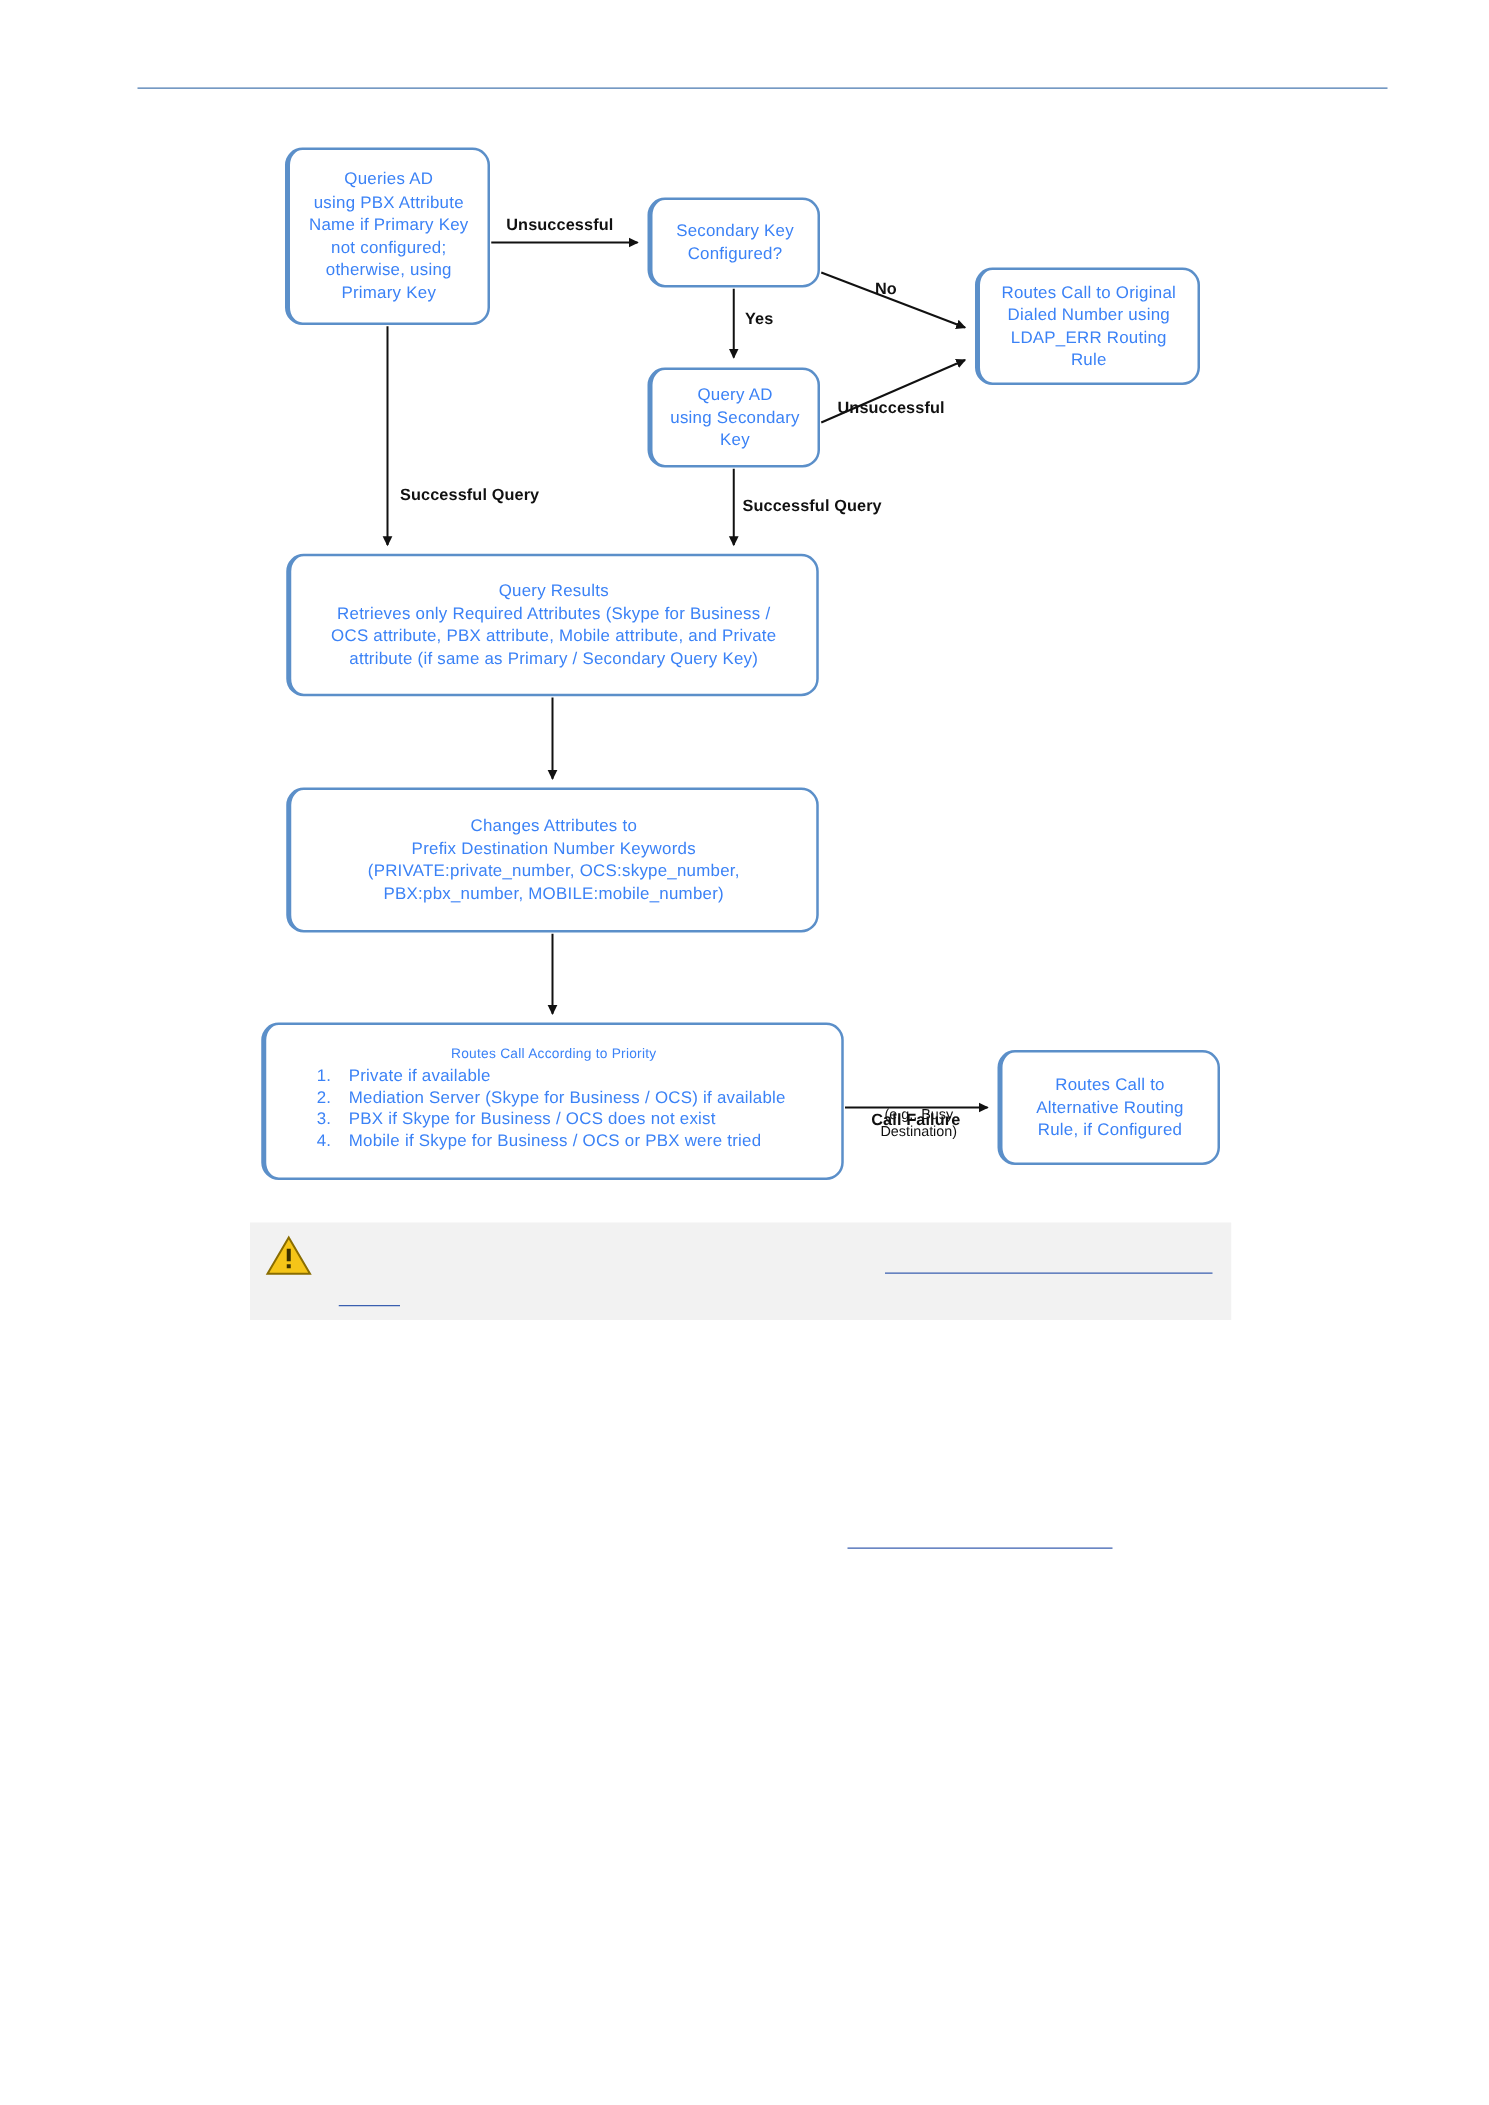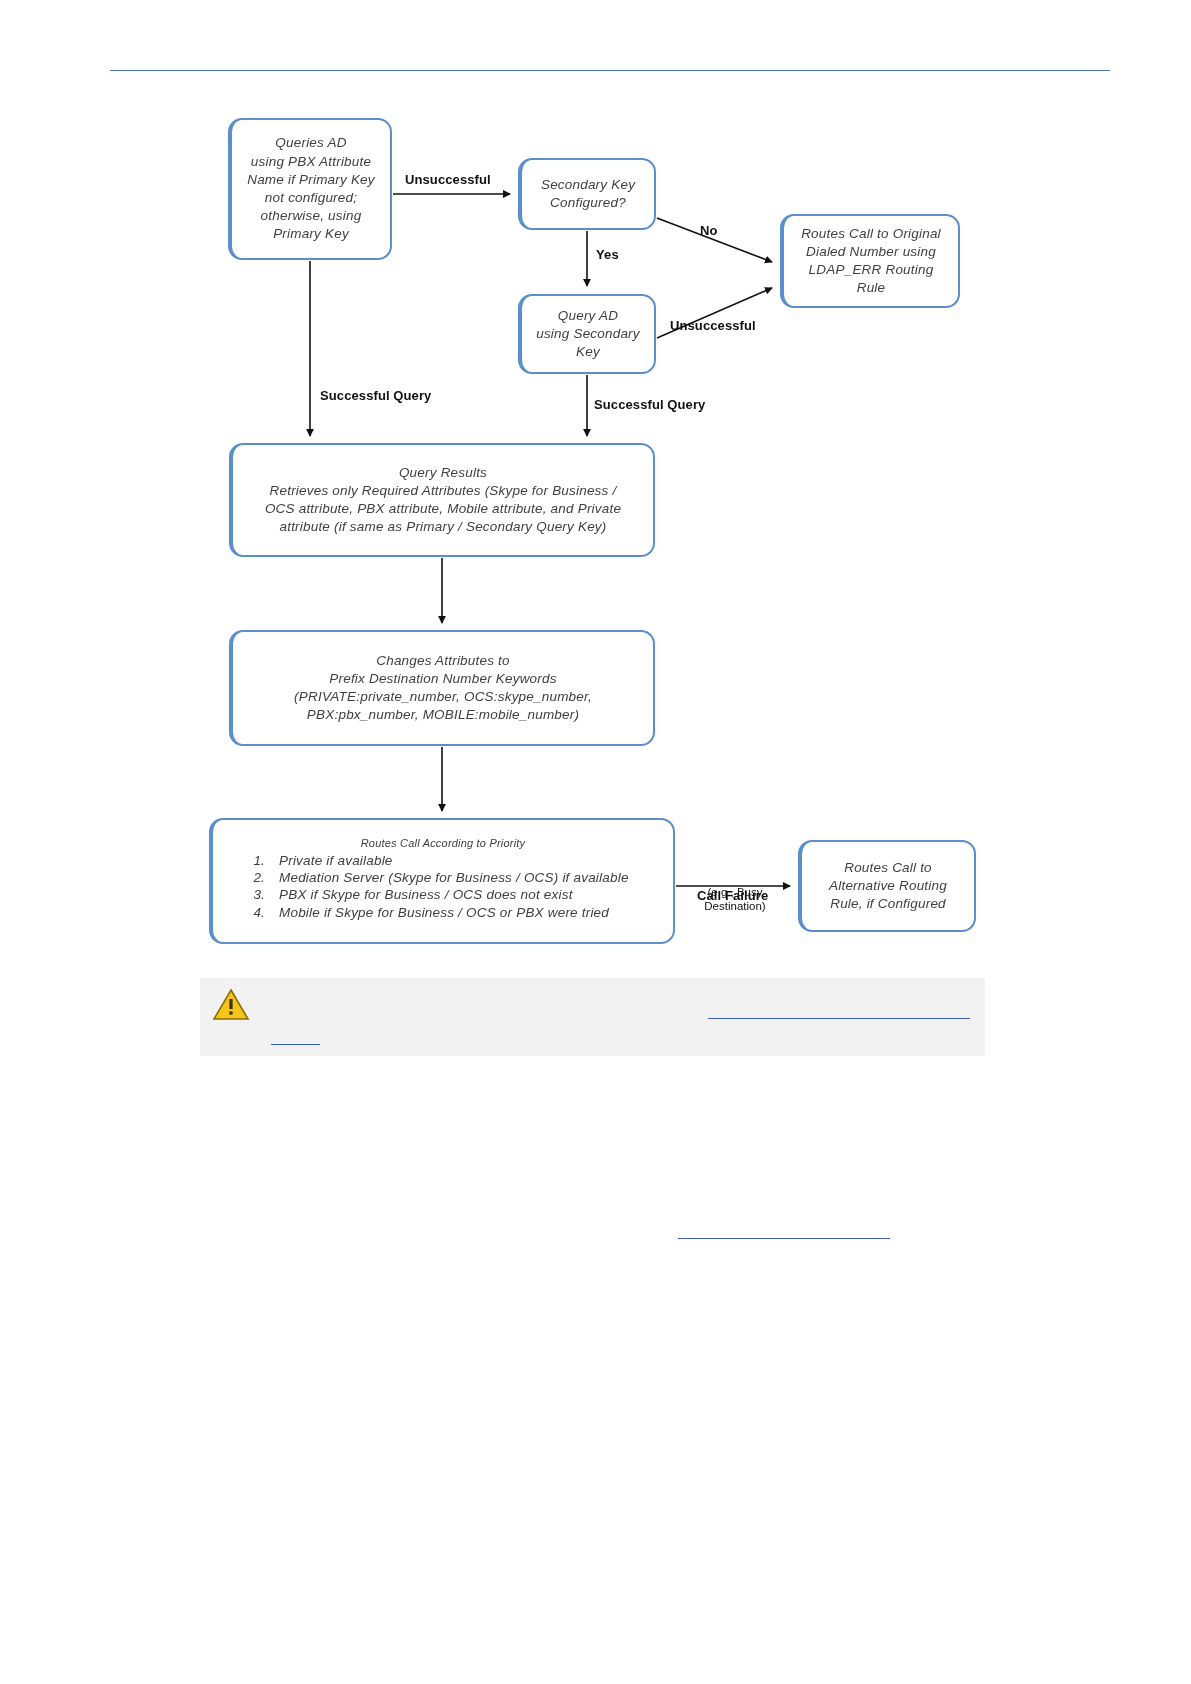--- a/index.html
+++ b/index.html
@@ -43,29 +43,28 @@
     width: 1191px;
     height: 1684px;
     pointer-events: none;
   }
   .node {
     position: absolute;
     box-sizing: border-box;
     border: 2.5px solid #5b8fc9;
     border-radius: 14px;
     background: #ffffff;
-    color: #404040;
+    color: #3b82f6;
     display: flex;
     align-items: center;
     justify-content: center;
     text-align: center;
     font-size: 13.5px;
     line-height: 1.35;
     letter-spacing: 0.2px;
-    font-style: italic;
   }
   .node .inner { width: 100%; padding: 2px 6px; }
   .node-left-accent {
     border-left-width: 4px;
   }
   
   #node-primary {
     left: 228px; top: 118px; width: 164px; height: 142px;
   }
   #node-secondary {

